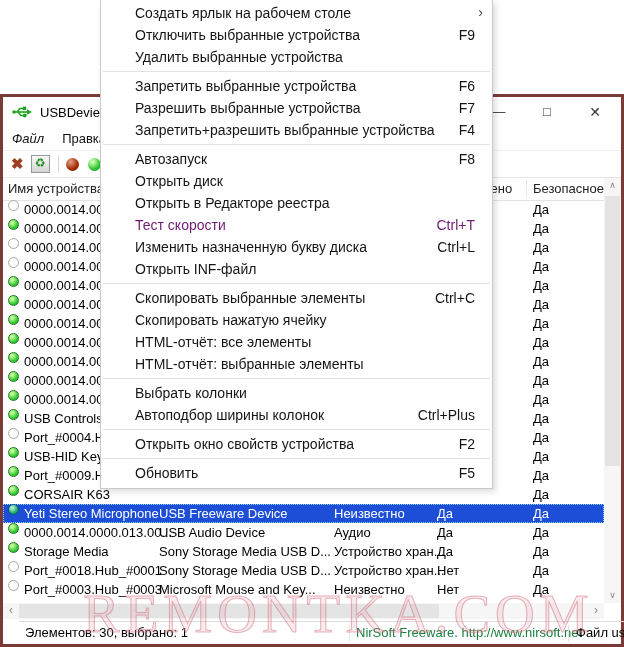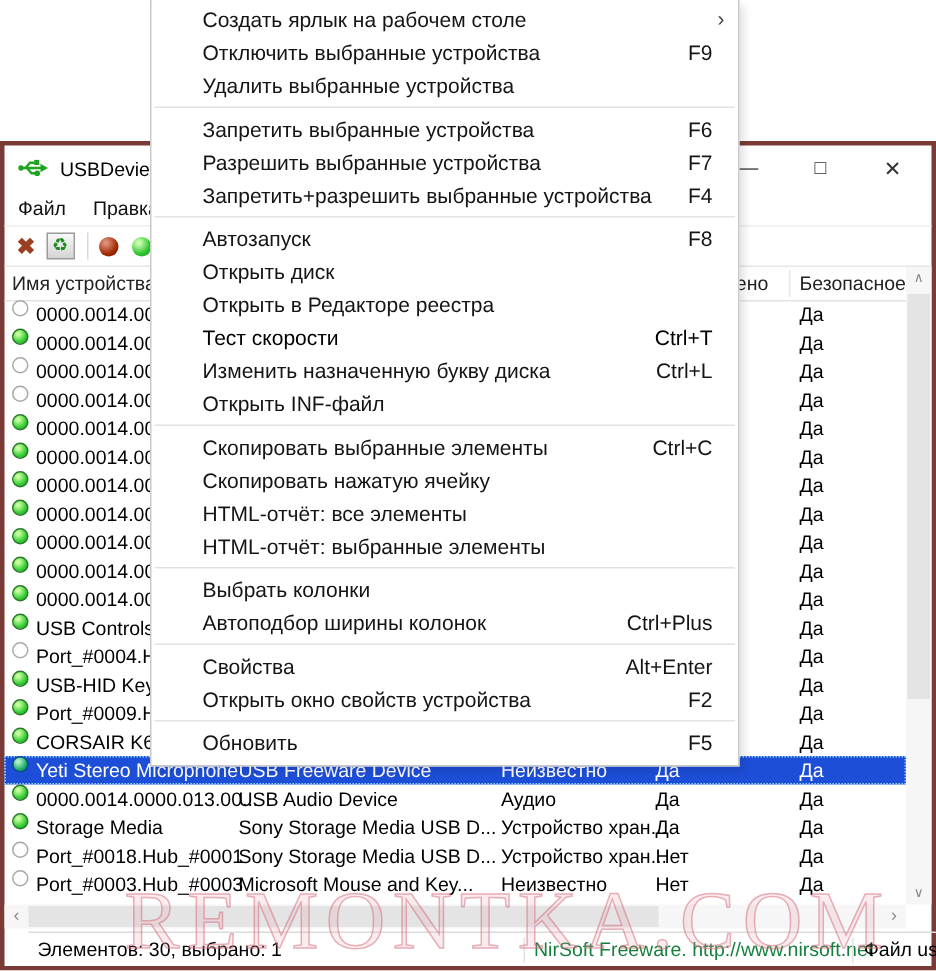--- a/index.html
+++ b/index.html
@@ -12,21 +12,21 @@
 
   .titlebar{position:absolute;left:0;top:0;width:100%;height:30px;display:flex;align-items:center;}
   .title-icon{margin-left:8px;display:inline-flex;}
   .title-text{margin-left:7px;font-size:13px;color:#000;}
   .win-controls{position:absolute;right:2px;top:0;height:30px;display:flex;}
   .win-btn{width:48px;text-align:center;line-height:30px;font-size:13px;color:#333;cursor:default;}
   .win-btn.close{font-size:14px;}
 
   .menubar{position:absolute;left:0;top:30px;width:100%;height:23px;display:flex;font-size:13px;color:#111;}
   .mb-item{padding:0 9px;line-height:23px;}
-  .mb-item:first-child{padding-left:9px;}
+  .mb-item:first-child{padding-left:9px;font-style:italic;}
 
   .toolbar{position:absolute;left:0;top:53px;width:100%;height:28px;box-sizing:border-box;
            border-top:1px solid #efefef;border-bottom:1px solid #e6e6e6;
            display:flex;align-items:center;padding-left:8px;}
   .tb-x{color:#9c3f21;font-weight:bold;font-size:15px;margin-right:7px;}
   .tb-recycle{width:17px;height:16px;background:linear-gradient(#f8f8f8,#d4d4d4);
               border:1px solid #9a9a9a;color:#1f8a1f;font-size:12px;line-height:15px;
               text-align:center;margin-right:8px;}
   .tb-sep{width:1px;height:18px;background:#d8d8d8;margin:0 7px 0 0;}
   .ball{width:13px;height:13px;border-radius:50%;margin-right:9px;}
@@ -70,21 +70,21 @@
   .sb-div{position:absolute;top:3px;width:1px;height:17px;background:#e3e3e3;}
 
   
   .ctxmenu{position:absolute;left:100px;top:0;width:393px;box-sizing:border-box;
            background:#fff;border:1px solid #c9c9c9;border-top:none;
            box-shadow:3px 3px 6px rgba(0,0,0,0.13);padding:2px 0 4px 0;z-index:100;}
   .mi{position:relative;height:22px;line-height:22px;font-size:14px;color:#151515;
       padding-left:34px;white-space:nowrap;}
   .mi .mi-shortcut{position:absolute;right:17px;top:0;}
   .mi .mi-arrow{position:absolute;right:9px;top:-1px;font-size:14px;color:#444;}
-  .mi.disabled{color:#000000;}
+  .mi.disabled{color:#701a75;}
   .msep{height:1px;background:#e2e2e2;margin:3px 2px;}
 
   
   .watermark{position:absolute;left:83px;top:582px;z-index:60;pointer-events:none;
              font-family:"Liberation Serif",serif;font-size:55px;letter-spacing:5px;
              white-space:nowrap;color:rgba(228,148,158,0.18);
              -webkit-text-stroke:1px rgba(213,115,130,0.55);}
 </style>
 </head>
 <body>
@@ -417,25 +417,20 @@
     <span class="mi-label">Выбрать колонки</span>
     <span class="mi-shortcut"></span>
     <span class="mi-arrow"></span>
   </div>
     <div class="mi">
     <span class="mi-label">Автоподбор ширины колонок</span>
     <span class="mi-shortcut">Ctrl+Plus</span>
     <span class="mi-arrow"></span>
   </div>
   <div class="msep"></div>
-<div class="mi">
-    <span class="mi-label">Свойства</span>
-    <span class="mi-shortcut">Alt+Enter</span>
-    <span class="mi-arrow"></span>
-  </div>
     <div class="mi">
     <span class="mi-label">Открыть окно свойств устройства</span>
     <span class="mi-shortcut">F2</span>
     <span class="mi-arrow"></span>
   </div>
   <div class="msep"></div>
 <div class="mi">
     <span class="mi-label">Обновить</span>
     <span class="mi-shortcut">F5</span>
     <span class="mi-arrow"></span>

